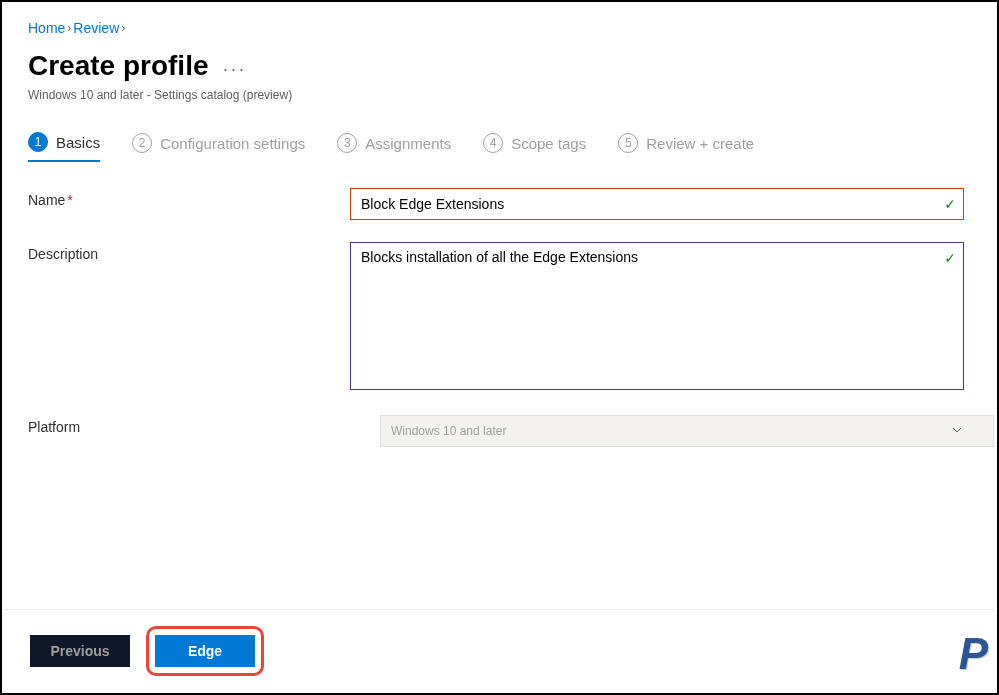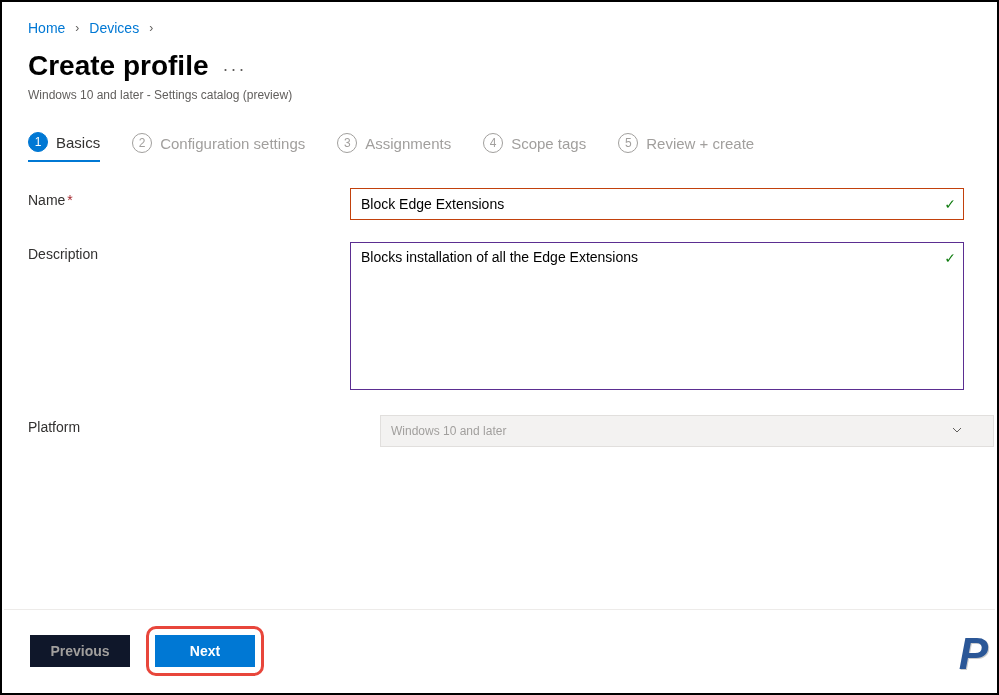--- a/index.html
+++ b/index.html
@@ -16,21 +16,21 @@
   }
   .content {
     padding: 18px 26px 0 26px;
     height: 608px;
     overflow: hidden;
   }
   
   .breadcrumb {
     display: flex;
     align-items: center;
-    gap: 8px;
+    gap: 0;
     font-size: 14px;
     color: #0078d4;
     margin-bottom: 14px;
   }
   .breadcrumb a { color: #0078d4; text-decoration: none; cursor: pointer; }
   .breadcrumb .chev { color: #605e5c; font-size: 12px; padding: 0 2px; }
   
   .title-row { display: flex; align-items: center; gap: 14px; }
   .page-title { font-size: 28px; font-weight: 600; color: #000; }
   .ellipsis { color: #605e5c; font-size: 18px; letter-spacing: 2px; cursor: pointer; padding-top:6px;}
@@ -101,21 +101,21 @@
     text-shadow: 1px 1px 0 #ccc; user-select: none;
   }
 </style>
 </head>
 <body>
 
 <div class="content">
   <nav class="breadcrumb">
     <a>Home</a>
     <span class="chev">›</span>
-    <a>Devices</a>
+    <a>Review</a>
     <span class="chev">›</span>
   </nav>
 
   <div class="title-row">
     <h1 class="page-title">Create profile</h1>
     <span class="ellipsis" title="More options">···</span>
   </div>
   <div class="subtitle">Windows 10 and later - Settings catalog (preview)</div>
 
   <div class="steps">
@@ -170,16 +170,16 @@
             </svg>
         </span>
       </div>
     </div>
   </div>
 </div>
 
 <div class="footer">
   <button class="btn btn-prev">Previous</button>
   <span class="next-highlight">
-    <button class="btn btn-next">Next</button>
+    <button class="btn btn-next">Edge</button>
   </span>
   <span class="watermark">P</span>
 </div>
 
 </body></html>

